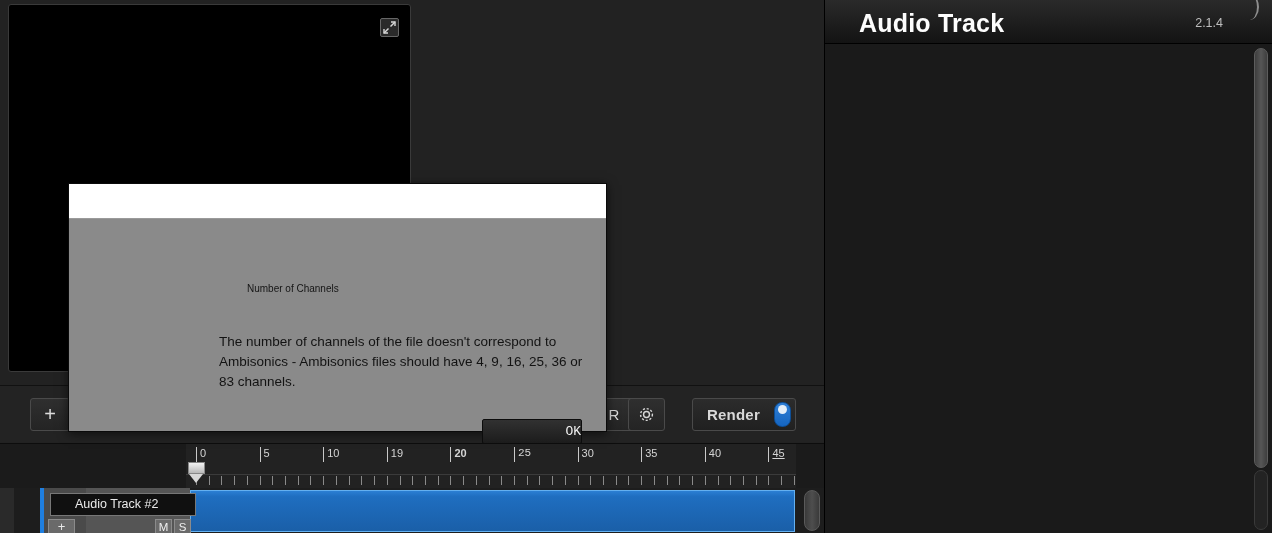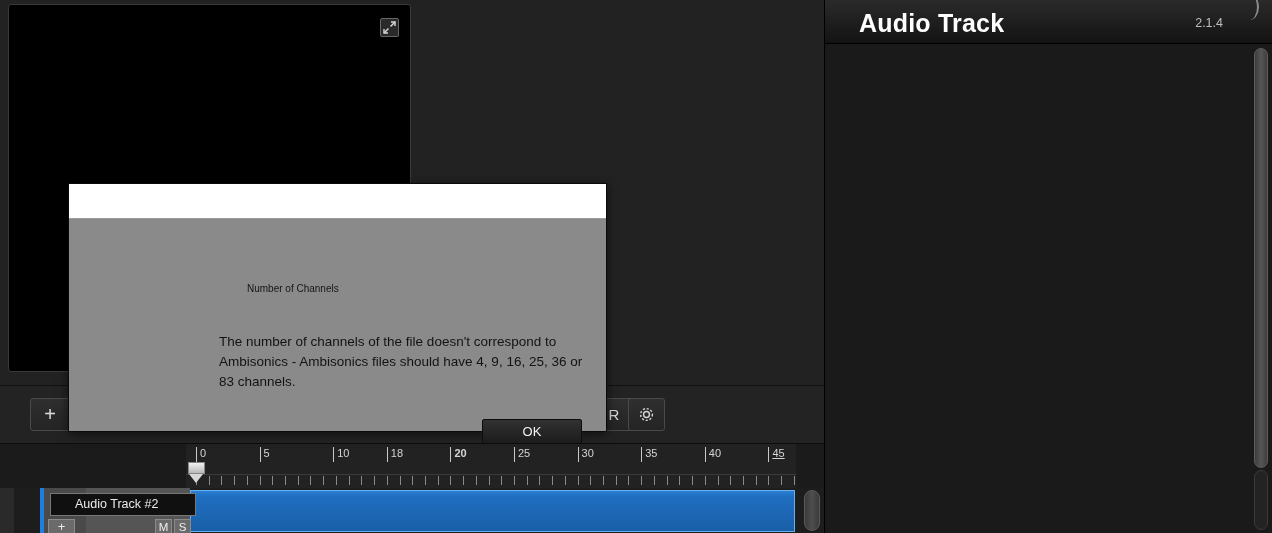--- a/index.html
+++ b/index.html
@@ -198,21 +198,22 @@
     margin-left: 28px;
   }
   #dialog-message {
     position: absolute; left: 150px; top: 113px; width: 372px;
     font-size: 13.5px; line-height: 20px; color: #131313;
   }
   #dialog-ok {
     position: absolute; left: 413px; top: 200px; width: 100px; height: 25px;
     background: linear-gradient(#313131,#1c1c1c); border: 1px solid #0c0c0c;
     border-radius: 2px; color: #f2f2f2; font-size: 13px; line-height: 23px;
-    text-align: center;
+    text-align: right;
+    font-family: Liberation Mono, monospace;
   }
 
   
   #inspector {
     position: absolute; left: 824px; top: 0; width: 448px; height: 533px;
     background: #1a1a1a; border-left: 1px solid #000;
   }
   #inspector-header {
     position: absolute; left: 0; top: 0; width: 448px; height: 44px;
     background: linear-gradient(#2a2a2a,#131313);
@@ -275,59 +276,63 @@
     <div id="toolbar">
       <div class="tb-btn" id="btn-add-track">+</div>
       <div class="tb-btn" id="btn-r">R</div>
       <div class="tb-btn" id="btn-settings">
         <svg width="19" height="19" viewBox="0 0 20 20">
           <g fill="none" stroke="#d6d6d6" stroke-width="1.5">
             <circle cx="10" cy="10" r="3.1"></circle>
             <circle cx="10" cy="10" r="6.2" stroke-dasharray="2.2 1.9"></circle>
           </g>
         </svg>
+      </div>
+      <div class="tb-btn" id="btn-render">
+        <span class="render-label">Render</span>
+        <span class="render-led"></span>
       </div>
     </div>
 
     <div id="ruler-area">
       <div id="ruler-left-pad"></div>
       <div id="ruler">
         <div class="ruler-base"></div>
         <div id="ruler-ticks">
             <div class="ruler-tick-label" style="left: 10px;">0</div>
             <div class="ruler-minor" style="left: 10px;"></div>
             <div class="ruler-minor" style="left: 22.72px;"></div>
             <div class="ruler-minor" style="left: 35.44px;"></div>
             <div class="ruler-minor" style="left: 48.16px;"></div>
             <div class="ruler-minor" style="left: 60.88px;"></div>
             <div class="ruler-tick-label" style="left: 73.6px;">5</div>
             <div class="ruler-minor" style="left: 73.6px;"></div>
             <div class="ruler-minor" style="left: 86.32px;"></div>
             <div class="ruler-minor" style="left: 99.04px;"></div>
             <div class="ruler-minor" style="left: 111.76px;"></div>
             <div class="ruler-minor" style="left: 124.48px;"></div>
-            <div class="ruler-tick-label" style="left: 137.2px; margin-left: 10px;">10</div>
+            <div class="ruler-tick-label" style="left: 137.2px;">10</div>
             <div class="ruler-minor" style="left: 137.2px;"></div>
             <div class="ruler-minor" style="left: 149.92px;"></div>
             <div class="ruler-minor" style="left: 162.64px;"></div>
             <div class="ruler-minor" style="left: 175.36px;"></div>
             <div class="ruler-minor" style="left: 188.08px;"></div>
-            <div class="ruler-tick-label" style="left: 200.8px;">18</div>
+            <div class="ruler-tick-label" style="left: 200.8px;">19</div>
             <div class="ruler-minor" style="left: 200.8px;"></div>
             <div class="ruler-minor" style="left: 213.52px;"></div>
             <div class="ruler-minor" style="left: 226.24px;"></div>
             <div class="ruler-minor" style="left: 238.96px;"></div>
             <div class="ruler-minor" style="left: 251.68px;"></div>
             <div class="ruler-tick-label" style="left: 264.4px; font-weight: bold;">20</div>
             <div class="ruler-minor" style="left: 264.4px;"></div>
             <div class="ruler-minor" style="left: 277.12px;"></div>
             <div class="ruler-minor" style="left: 289.84px;"></div>
             <div class="ruler-minor" style="left: 302.56px;"></div>
             <div class="ruler-minor" style="left: 315.28px;"></div>
-            <div class="ruler-tick-label" style="left: 328px;">25</div>
+            <div class="ruler-tick-label" style="left: 328px; font-family: Liberation Mono, monospace;">25</div>
             <div class="ruler-minor" style="left: 328px;"></div>
             <div class="ruler-minor" style="left: 340.72px;"></div>
             <div class="ruler-minor" style="left: 353.44px;"></div>
             <div class="ruler-minor" style="left: 366.16px;"></div>
             <div class="ruler-minor" style="left: 378.88px;"></div>
             <div class="ruler-tick-label" style="left: 391.6px;">30</div>
             <div class="ruler-minor" style="left: 391.6px;"></div>
             <div class="ruler-minor" style="left: 404.32px;"></div>
             <div class="ruler-minor" style="left: 417.04px;"></div>
             <div class="ruler-minor" style="left: 429.76px;"></div>

